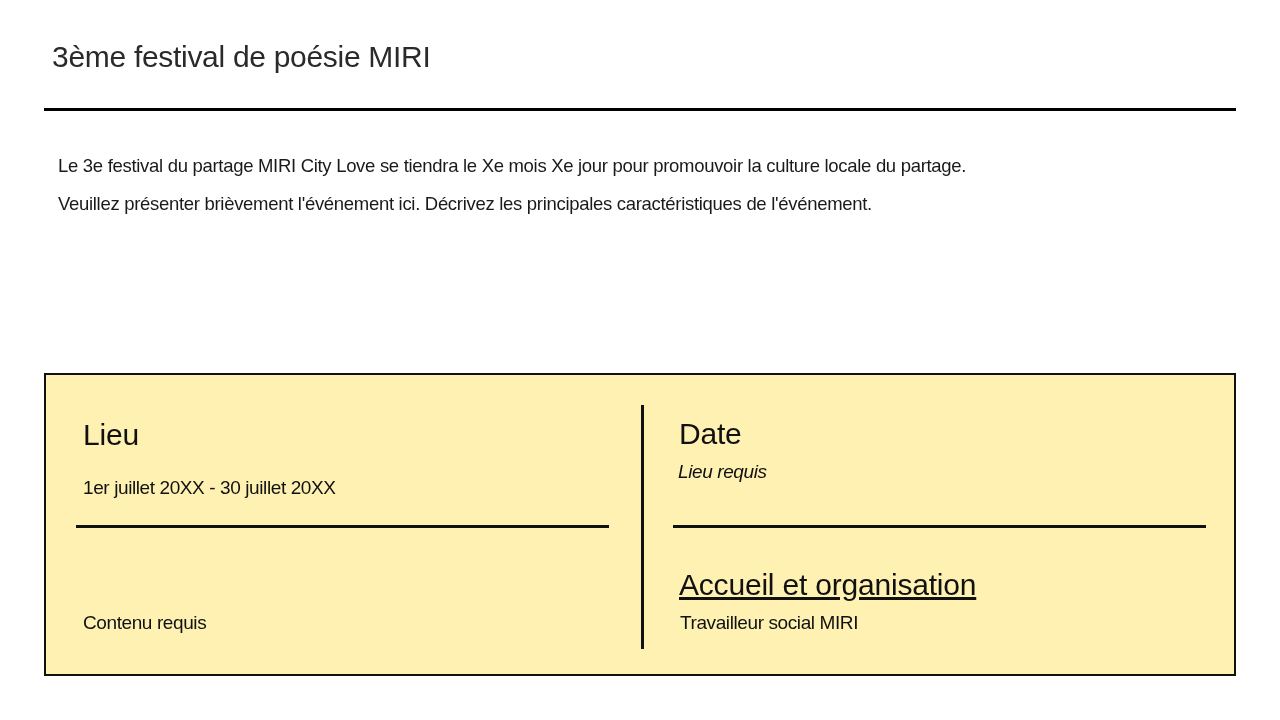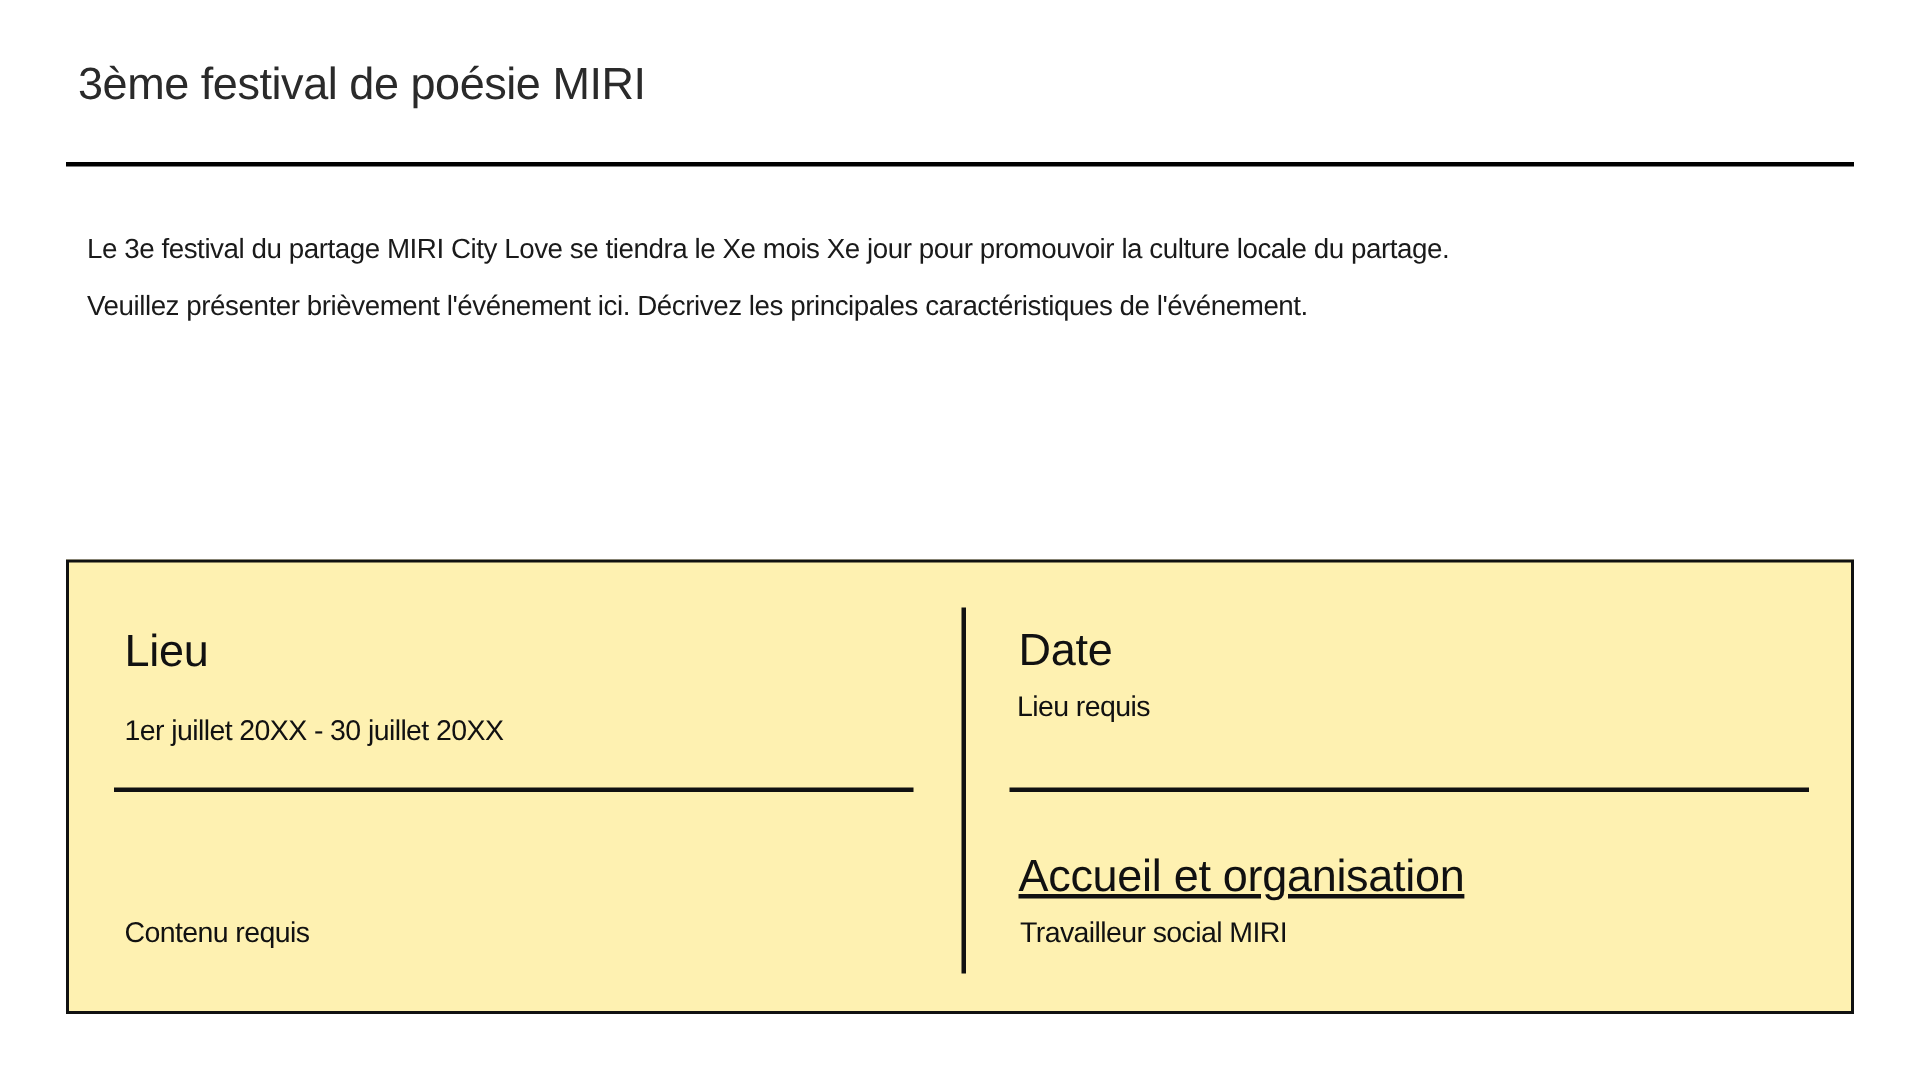--- a/index.html
+++ b/index.html
@@ -30,19 +30,19 @@
 
 <div class="box">
   <div class="vdiv"></div>
   <div class="hdiv l"></div>
   <div class="hdiv r"></div>
 
   <div class="cell-h" style="left:37px; top:43px;">Lieu</div>
   <div class="cell-v" style="left:37px; top:86px;margin-top:16px;">1er juillet 20XX - 30 juillet 20XX</div>
 
   <div class="cell-h" style="left:633px; top:42px;">Date</div>
-  <div class="cell-v" style="left:632px; top:86px;">Lieu requis</div>
+  <div class="cell-v" style="left:632px; top:86px;font-style:italic;">Lieu requis</div>
 
   <div class="cell-v" style="left:37px; top:237px;">Contenu requis</div>
 
   <div class="cell-h" style="left:633px; top:193px;text-decoration:underline;">Accueil et organisation</div>
   <div class="cell-v" style="left:634px; top:237px;">Travailleur social MIRI</div>
 </div>
 
 </body></html>

